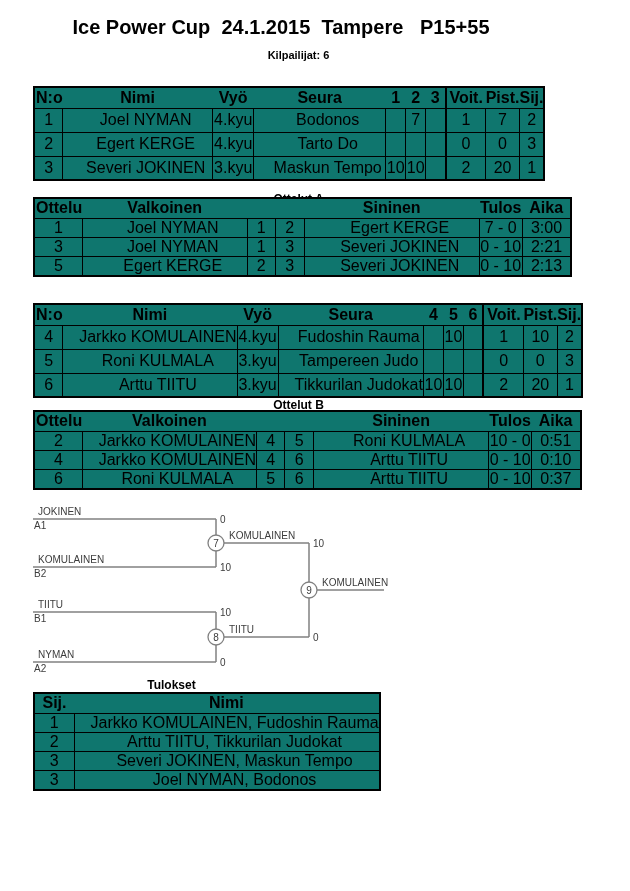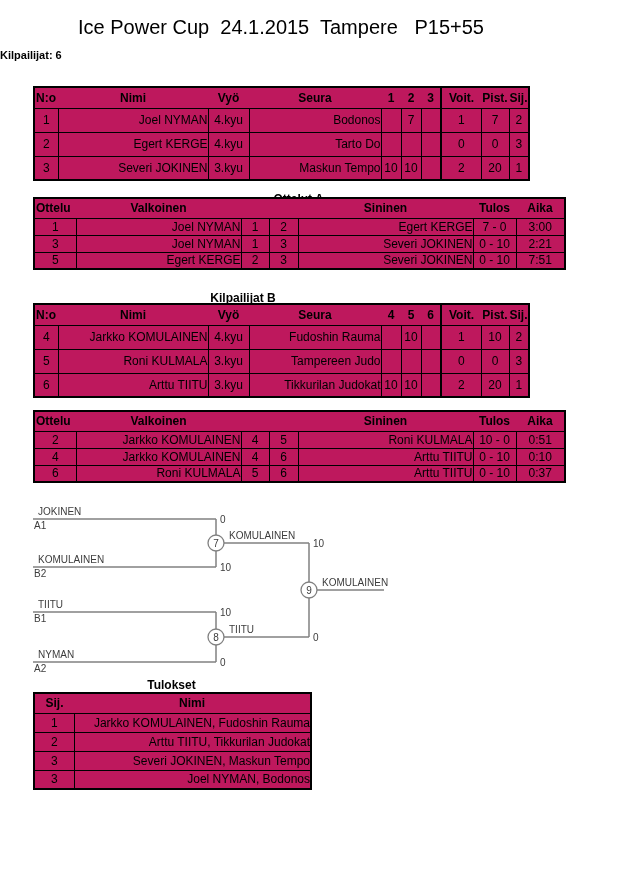--- a/index.html
+++ b/index.html
@@ -1,37 +1,37 @@
 <!DOCTYPE html>
 <html><head>
 <meta charset="utf-8">
 <style>
   * { box-sizing: border-box; margin: 0; padding: 0; }
   body { background: #fff; font-family: "Liberation Sans", sans-serif; color: #000; }
   .page { position: relative; width: 630px; height: 891px; background: #fff; overflow: hidden; }
   .abs { position: absolute; }
 
   .main-title { top: 16px; left: 0; width: 562px; text-align: center;
-    font-size: 20px; font-weight: normal; white-space: pre; }
-  .competitors { top: 49px; left: 0; width: 597px; text-align: left;
+    font-size: 20px; font-weight: bold; white-space: pre; }
+  .competitors { top: 49px; left: 0; width: 597px; text-align: center;
     font-size: 11px; font-weight: bold; }
   .sec-title { font-size: 12px; font-weight: bold; text-align: center; }
 
-  table { border-collapse: collapse; table-layout: fixed; font-size: 12px; background: #be185d; }
+  table { border-collapse: collapse; table-layout: fixed; font-size: 16px; background: #0f766e; }
   table { border: 2px solid #000; }
   th { font-weight: bold; border: none; border-bottom: 1px solid #000; height: 21px;
        overflow: hidden; white-space: nowrap; }
   td { border: 1px solid #000; text-align: center; vertical-align: middle;
        overflow: hidden; white-space: nowrap; }
   .ktable td { height: 24px; }
   .otable td { height: 17px; }
   .otable th { height: 20px; margin-left: 44px; }
   .rtable td { height: 19px; }
   .rtable th { height: 20px; }
-  .l { text-align: right; padding-left: 16px; }
+  .l { text-align: center; padding-left: 16px; }
   .hl { text-align: left; padding-left: 1px; }
   .sep { border-left: 2px solid #000; margin-left: 20px; }
   th.sep { border-left: 2px solid #000; }
 
   .bracket text { font-size: 10px; fill: #3c3c3c; }
   .bracket .mnum { font-size: 10px; fill: #3c3c3c; text-anchor: middle; }
   .bracket line { stroke: #808080; stroke-width: 1.5; }
   .bracket circle { fill: #fff; stroke: #808080; stroke-width: 1.3; }
 </style>
 </head>
@@ -151,26 +151,25 @@
         <td>0 - 10</td>
         <td>2:21</td>
       </tr>
       <tr>
         <td>5</td>
         <td class="l">Egert KERGE</td>
         <td>2</td>
         <td>3</td>
         <td class="l">Severi JOKINEN</td>
         <td>0 - 10</td>
-        <td>7:51</td>
-      </tr>
-    </tbody>
-  </table>
-
-  <div class="abs sec-title" style="top:291px;left:33px;width:420px;">Kilpailijat B</div>
+        <td>2:13</td>
+      </tr>
+    </tbody>
+  </table>
+
   <table class="abs ktable" style="top:303px;left:33px;">
     <colgroup>
         <col style="width:24px">
         <col style="width:150px">
         <col style="width:41px">
         <col style="width:132px">
       <col style="width:20px">
         <col style="width:20px">
         <col style="width:20px">
       <col style="width:40px">
@@ -224,20 +223,21 @@
         <td>10</td>
         <td>10</td>
         <td></td>
         <td class="sep">2</td>
         <td>20</td>
         <td>1</td>
       </tr>
     </tbody>
   </table>
 
+  <div class="abs sec-title" style="top:398px;left:33px;width:531px;">Ottelut B</div>
   <table class="abs otable" style="top:410px;left:33px;">
     <colgroup>
         <col style="width:42px">
         <col style="width:165px">
         <col style="width:28px">
         <col style="width:29px">
       <col style="width:175px">
         <col style="width:43px">
         <col style="width:49px">
       </colgroup>

